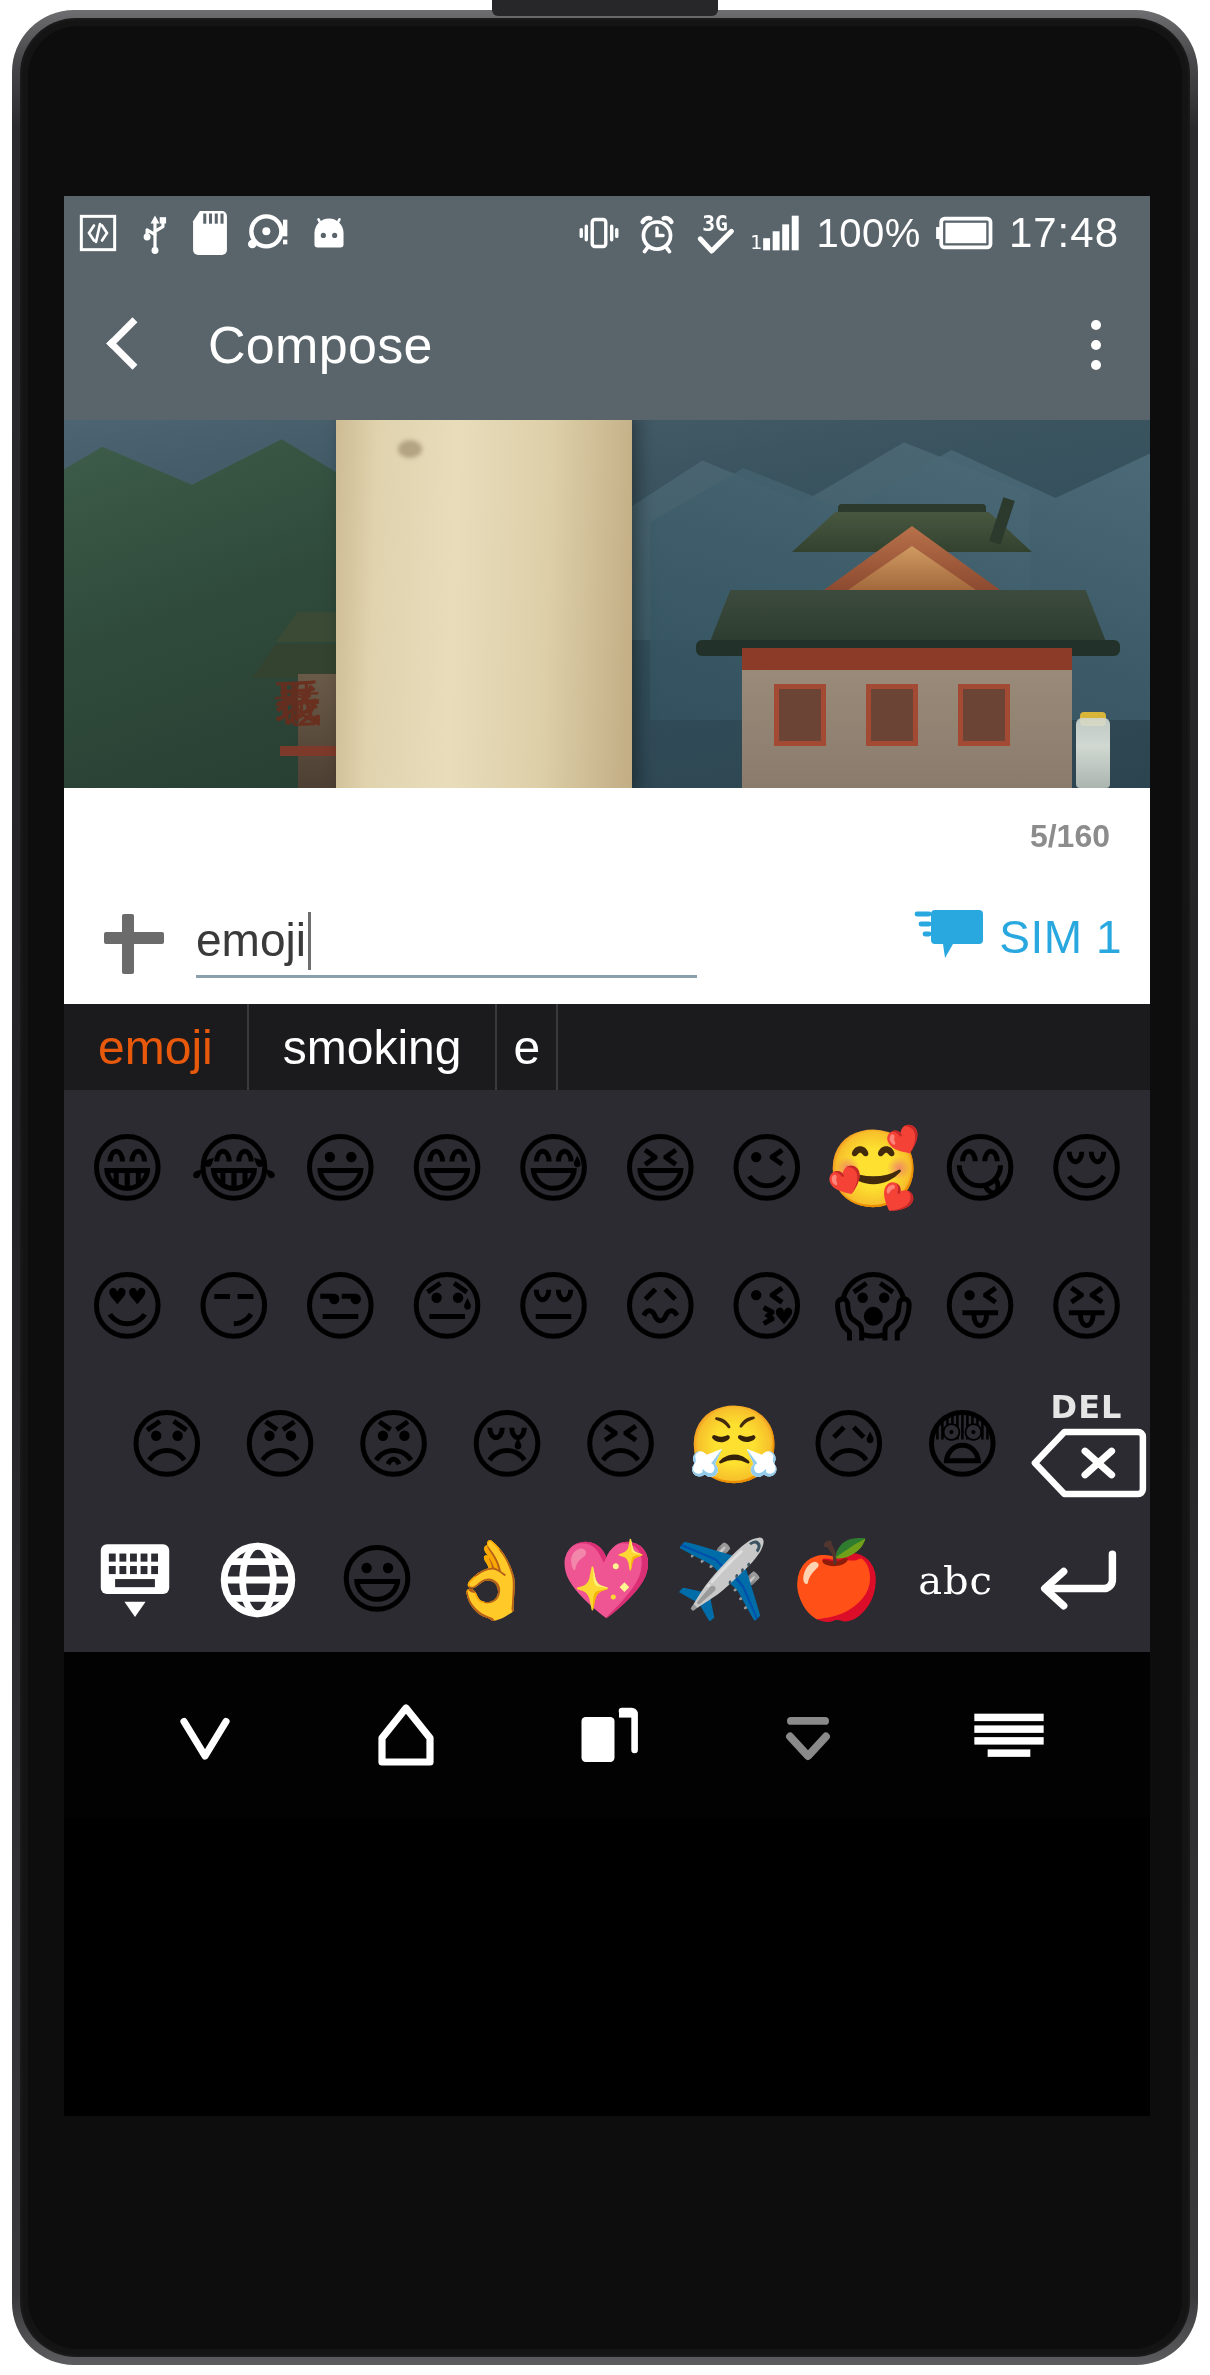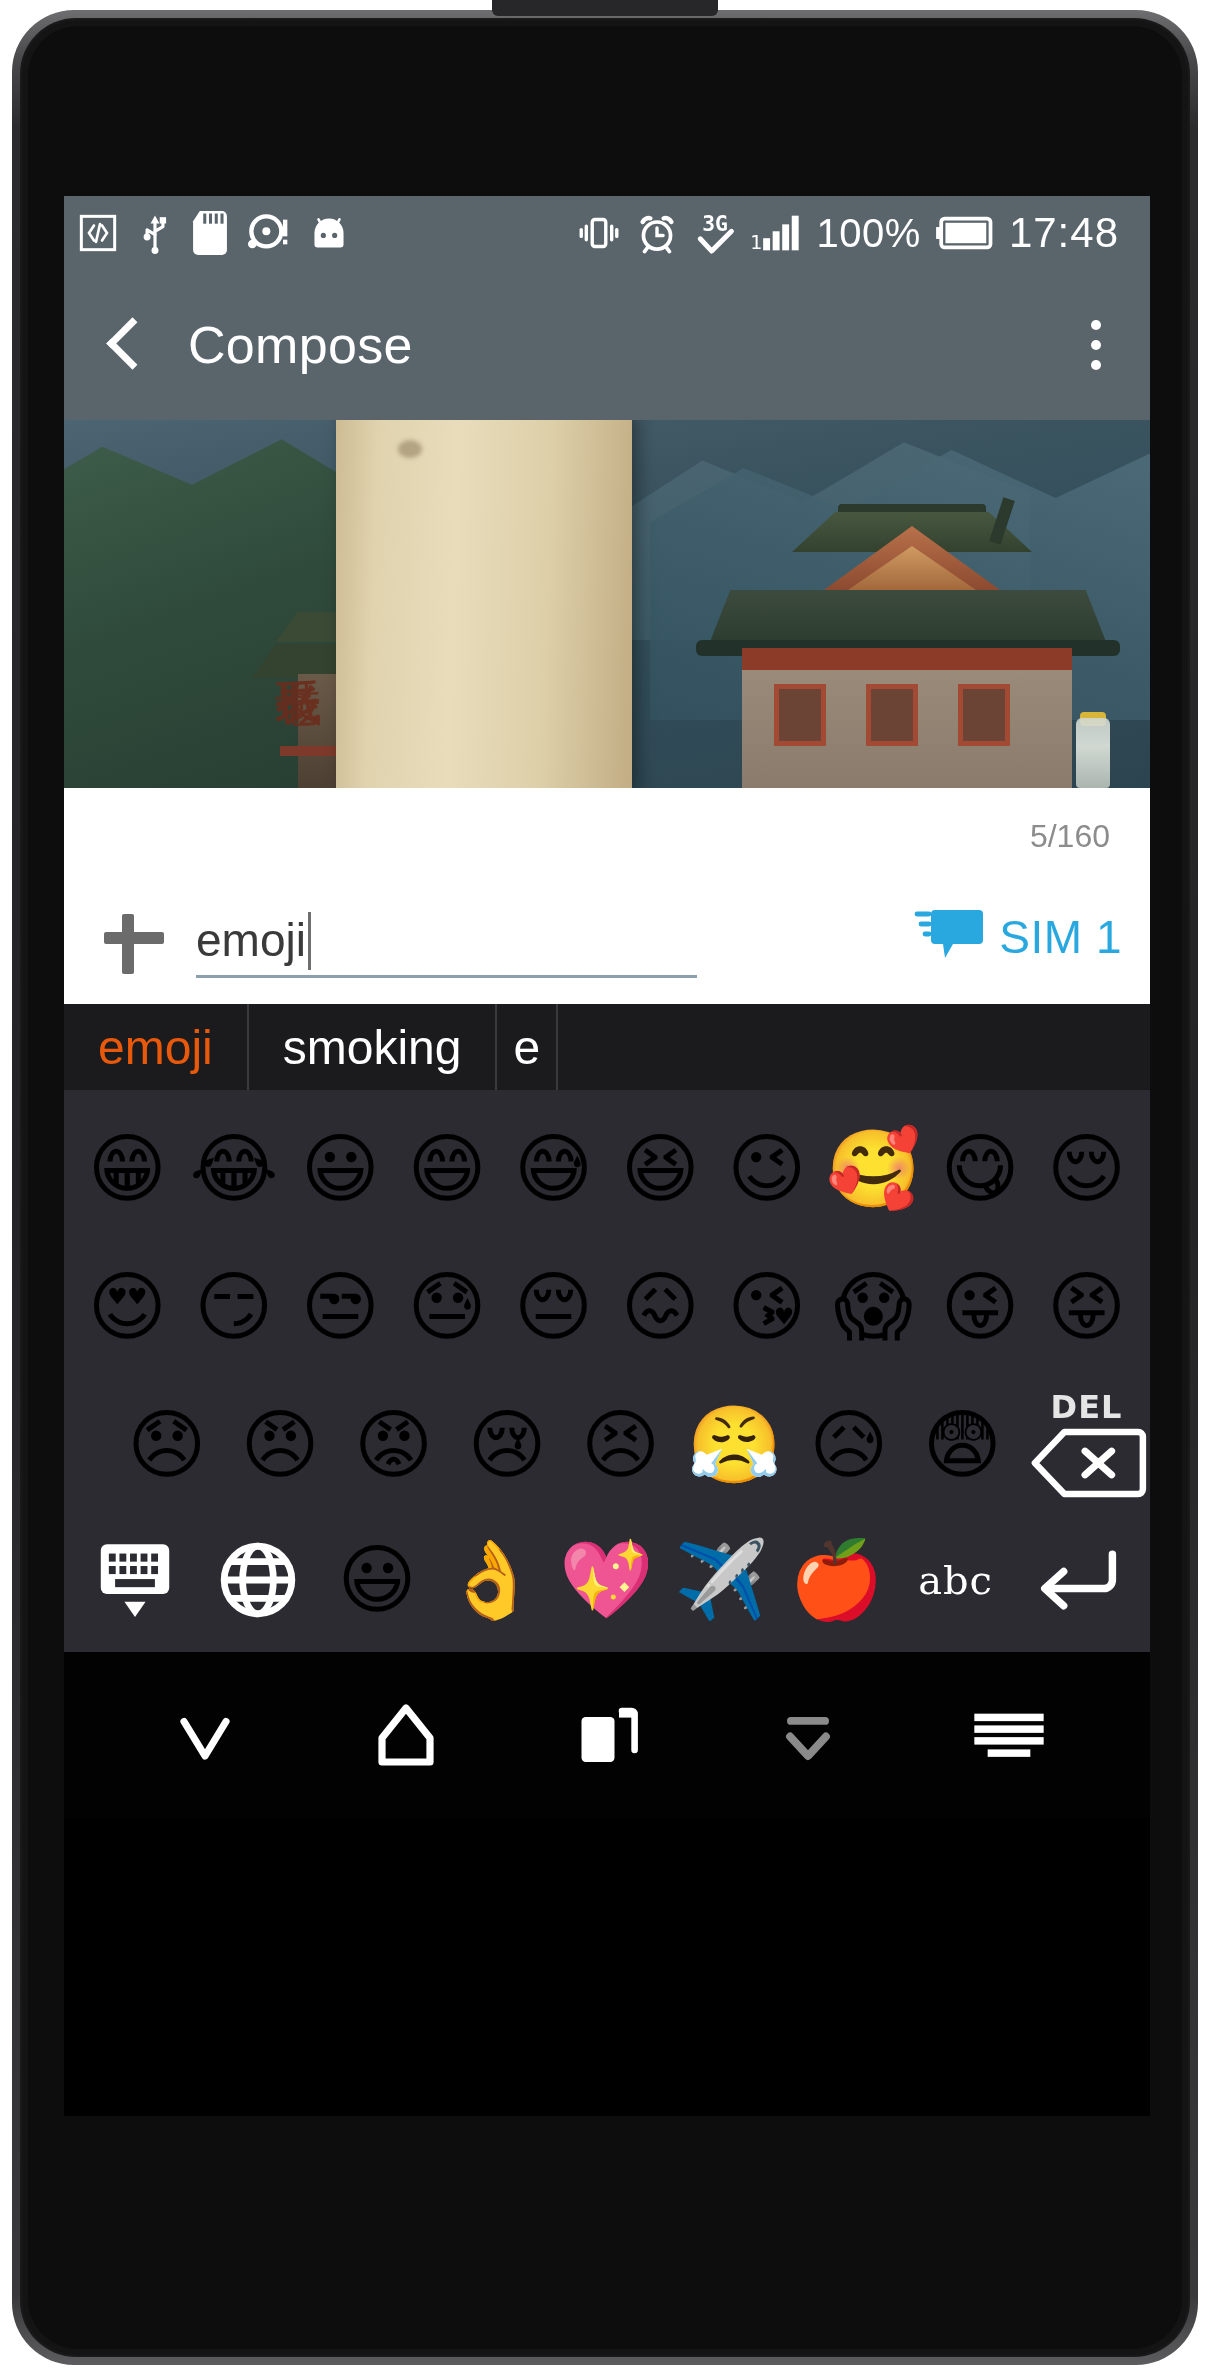--- a/index.html
+++ b/index.html
@@ -95,21 +95,21 @@
   }
   .back-chevron{ width:60px; height:60px; position:relative; }
   .back-chevron::before{
     content:""; position:absolute; left:20px; top:10px;
     width:30px; height:30px;
     border-left:7px solid #fff; border-bottom:7px solid #fff;
     transform:rotate(45deg);
   }
   .ab-title{
     color:#fff; font-size:52px; font-weight:400;
-    margin-left:34px; letter-spacing:.3px;
+    margin-left:54px; letter-spacing:.3px;
   }
   .overflow-dots{
     margin-left:auto; width:56px; height:74px;
     display:flex; flex-direction:column; align-items:center;
     justify-content:center; gap:10px;
   }
   .overflow-dots i{ display:block; width:10px; height:10px; border-radius:50%; background:#fff; }
 
   
   .to-area{
@@ -255,21 +255,21 @@
     position:absolute; right:44px; bottom:62px; width:26px; height:14px;
     background:#d8b63a; border-radius:4px;
   }
 
   
   .compose-body{
     background:#fff; height:216px; position:relative;
   }
   .char-count{
     position:absolute; right:40px; top:30px;
-    color:#8c8c8c; font-size:32px; font-weight:400;
+    color:#8c8c8c; font-size:32px; font-weight:700;
   }
   .compose-row{
     position:absolute; left:0; right:0; bottom:26px;
     display:flex; align-items:flex-end; padding:0 28px 0 34px;
   }
   .plus-btn{
     width:72px; height:72px; position:relative; flex:0 0 auto;
     margin-bottom:4px;
   }
   .plus-btn::before,.plus-btn::after{

